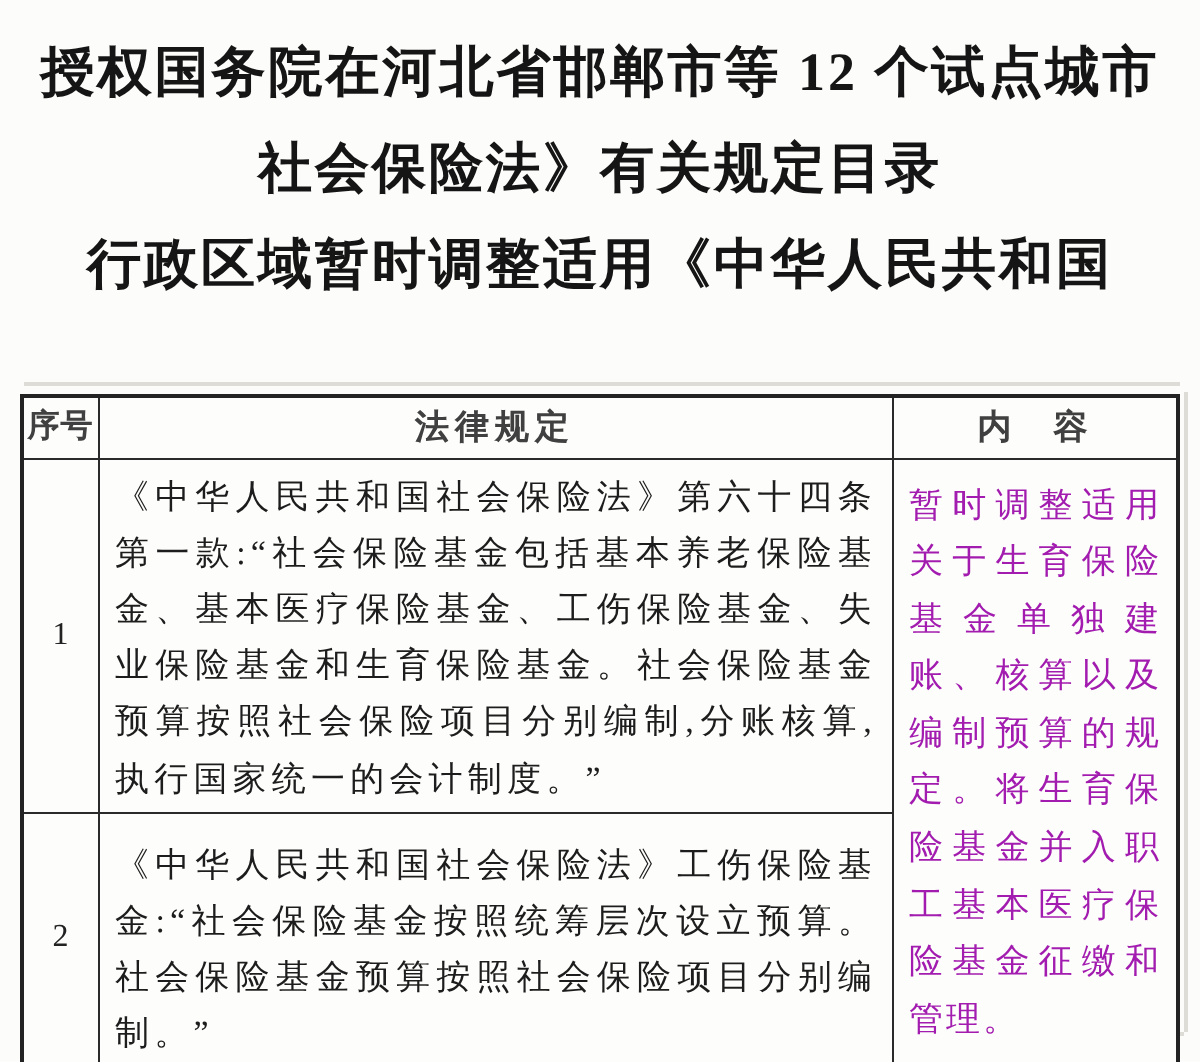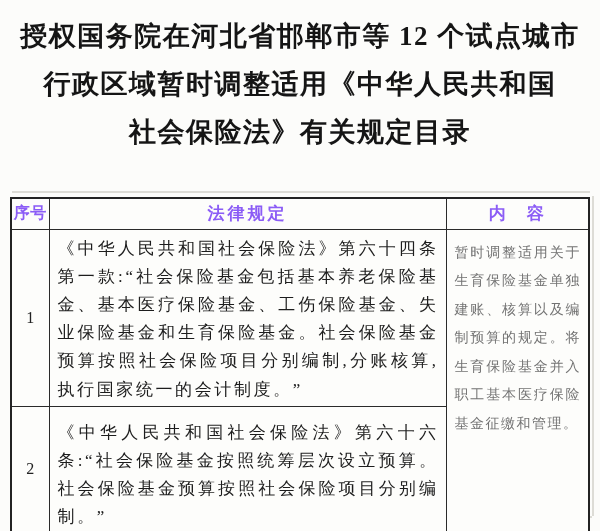--- a/index.html
+++ b/index.html
@@ -68,21 +68,21 @@
   tr.row-1   { height: 177px; }
   tr.row-2   { height: 108px; }
 
   .reg-table th {
     font-family: "Liberation Sans", "DejaVu Sans", sans-serif;
     font-weight: bold;
     font-size: 17px;
     text-align: center;
     vertical-align: middle;
     padding: 0;
-    color: #8b5cf6;
+    color: #404040;
   }
   th.th-num { font-size: 16px; letter-spacing: 0.5px; }
   th.th-law { letter-spacing: 3px; margin-top: 12px; }
   th.th-cont { letter-spacing: 2px; }
 
   td.cell-num {
     text-align: center;
     vertical-align: middle;
     font-size: 16px;
     color: #222;
@@ -93,34 +93,34 @@
     font-size: 17px;
     line-height: 28.2px;
     letter-spacing: 2.6px;
     padding: 5px 7px 0 8px;
     color: #1d1d1d;
   }
   td.cell-law.second { padding-top: 12px; }
   td.cell-content {
     vertical-align: top;
     text-align: justify;
-    font-size: 14px;
+    font-size: 17px;
     line-height: 28.6px;
     letter-spacing: 1.5px;
     padding: 9px 7px 0 8px;
-    color: #737373;
+    color: #a21caf;
   }
 </style>
 </head>
 <body>
 
 <h1 class="doc-title">
   <span class="tline">授权国务院在河北省邯郸市等 12 个试点城市</span>
+  <span class="tline">社会保险法》有关规定目录</span>
   <span class="tline">行政区域暂时调整适用《中华人民共和国</span>
-  <span class="tline">社会保险法》有关规定目录</span>
 </h1>
 
 <div class="ghost ghost-top"></div>
 <div class="ghost ghost-right"></div>
 <div class="ghost ghost-bottom"></div>
 
 <table class="reg-table">
   <colgroup>
     <col class="c-num">
     <col class="c-law">
@@ -134,16 +134,16 @@
     </tr>
   </thead>
   <tbody>
     <tr class="row-1">
       <td class="cell-num">1</td>
       <td class="cell-law">《中华人民共和国社会保险法》第六十四条第一款:“社会保险基金包括基本养老保险基金、基本医疗保险基金、工伤保险基金、失业保险基金和生育保险基金。社会保险基金预算按照社会保险项目分别编制,分账核算,执行国家统一的会计制度。”</td>
       <td class="cell-content" rowspan="2">暂时调整适用关于生育保险基金单独建账、核算以及编制预算的规定。将生育保险基金并入职工基本医疗保险基金征缴和管理。</td>
     </tr>
     <tr class="row-2">
       <td class="cell-num">2</td>
-      <td class="cell-law second">《中华人民共和国社会保险法》第六十六条:“社会保险基金按照统筹层次设立预算。社会保险基金预算按照社会保险项目分别编制。”</td>
+      <td class="cell-law second">《中华人民共和国社会保险法》工伤保险基金:“社会保险基金按照统筹层次设立预算。社会保险基金预算按照社会保险项目分别编制。”</td>
     </tr>
   </tbody>
 </table>
 
 </body></html>

